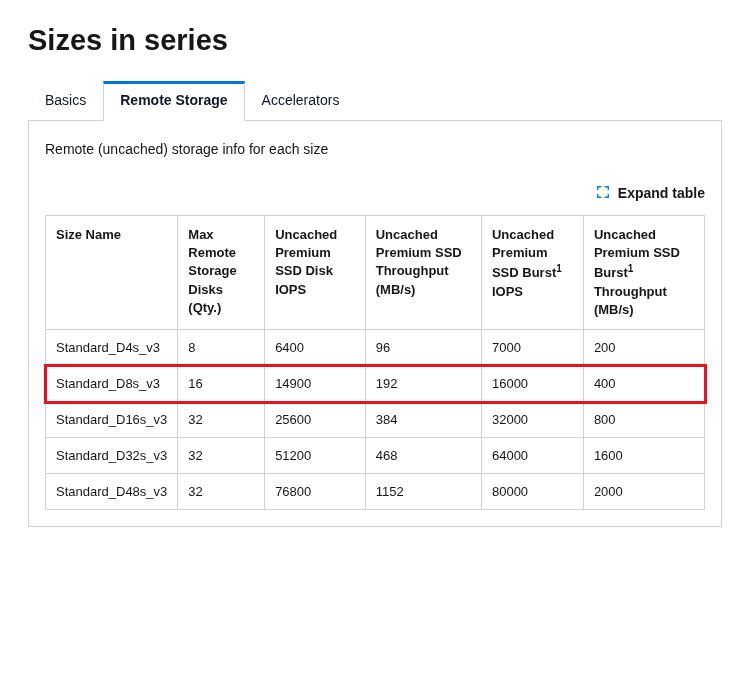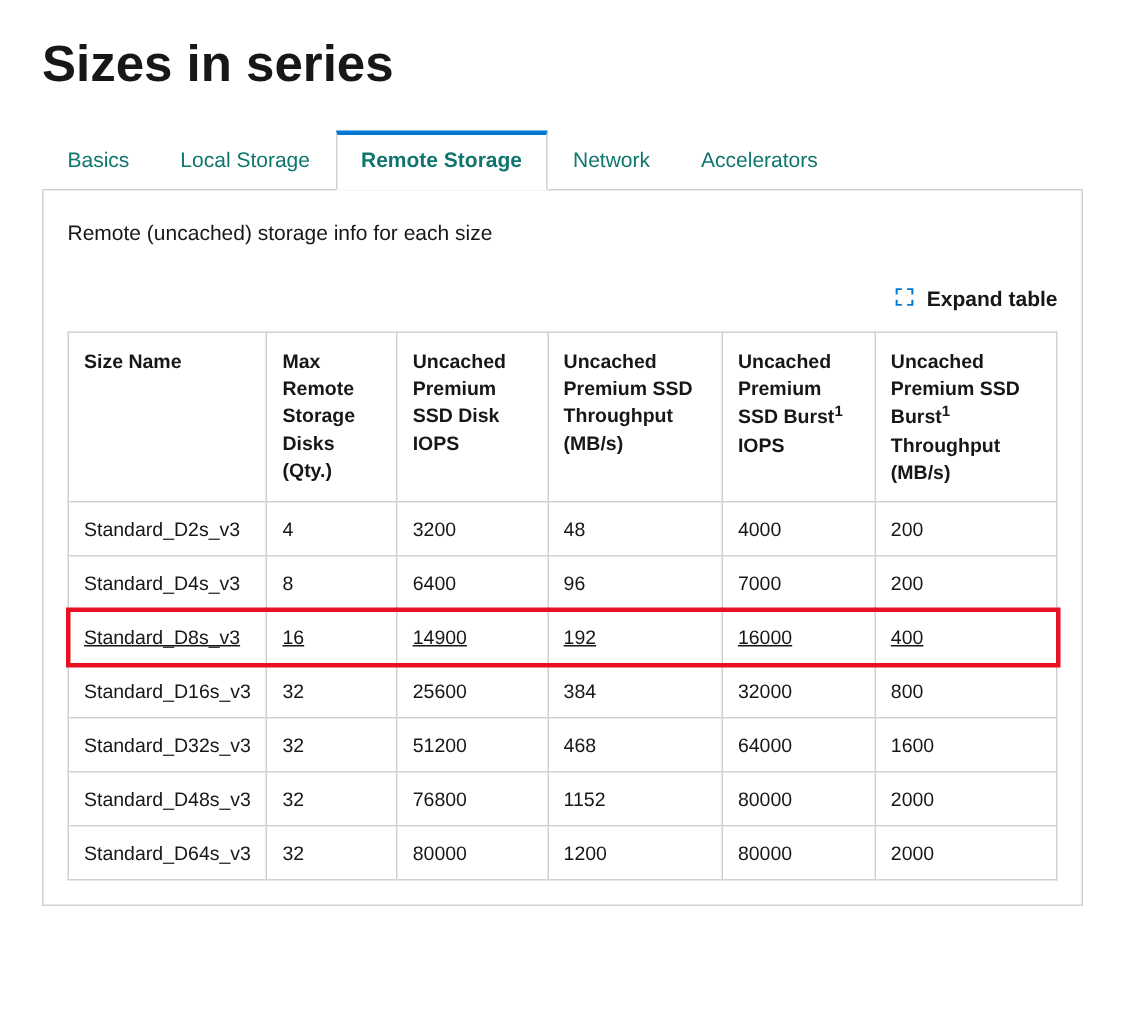--- a/index.html
+++ b/index.html
@@ -5,33 +5,33 @@
     * { box-sizing: border-box; }
     body {
       font-family: "Segoe UI", -apple-system, sans-serif;
       margin: 0;
       padding: 24px 28px;
       color: #171717;
       font-size: 14px;
       width: 750px;
     }
     h1 {
-      font-size: 34px;
+      font-size: 29px;
       font-weight: 600;
       margin: 0 0 24px 0;
     }
     .tabs {
       display: flex;
       border-bottom: 1px solid #d1d1d1;
       gap: 0;
     }
     .tab {
       padding: 10px 16px 12px 16px;
       cursor: pointer;
-      color: #0f766e;
+      color: #0f172a;
       font-size: 14px;
       border: 1px solid transparent;
       border-bottom: none;
       position: relative;
     }
     .tab.active {
       border: 1px solid #d1d1d1;
       border-bottom: 1px solid white;
       margin-bottom: -1px;
       border-top: 3px solid #0078d4;
@@ -78,34 +78,31 @@
       font-size: 13px;
       line-height: 1.4;
     }
     tbody tr td { font-size: 13px; }
     tr.highlight td {
       position: relative;
     }
     tr.highlight {
       outline: 3px solid #e81123;
       outline-offset: -1px;
-      text-decoration: underline;
     }
     sup { font-size: 10px; }
   </style>
 </head>
 <body>
 
 <h1>Sizes in series</h1>
 
 <div class="tabs">
   <div class="tab">Basics</div>
-  <div class="tab">Local Storage</div>
   <div class="tab active">Remote Storage</div>
-  <div class="tab">Network</div>
   <div class="tab">Accelerators</div>
 </div>
 
 <div class="panel">
   <p class="panel-desc">Remote (uncached) storage info for each size</p>
 
   <div class="expand">
     <span class="expand-icon">
       <svg viewBox="0 0 16 16" width="14" height="14">
           <g stroke="#0078d4" stroke-width="1.5" fill="none">
@@ -124,28 +121,20 @@
       <tr>
         <th>Size Name</th>
         <th>Max Remote Storage Disks (Qty.)</th>
         <th>Uncached Premium SSD Disk IOPS</th>
         <th>Uncached Premium SSD Throughput (MB/s)</th>
         <th><span>Uncached Premium SSD Burst</span><sup>1</sup><span> IOPS</span></th>
         <th><span>Uncached Premium SSD Burst</span><sup>1</sup><span> Throughput (MB/s)</span></th>
       </tr>
     </thead>
     <tbody id="tbody">
-        <tr>
-          <td>Standard_D2s_v3</td>
-          <td>4</td>
-          <td>3200</td>
-          <td>48</td>
-          <td>4000</td>
-          <td>200</td>
-        </tr>
         <tr>
           <td>Standard_D4s_v3</td>
           <td>8</td>
           <td>6400</td>
           <td>96</td>
           <td>7000</td>
           <td>200</td>
         </tr>
         <tr class="highlight">
           <td>Standard_D8s_v3</td>
@@ -172,23 +161,15 @@
           <td>1600</td>
         </tr>
         <tr>
           <td>Standard_D48s_v3</td>
           <td>32</td>
           <td>76800</td>
           <td>1152</td>
           <td>80000</td>
           <td>2000</td>
         </tr>
-        <tr>
-          <td>Standard_D64s_v3</td>
-          <td>32</td>
-          <td>80000</td>
-          <td>1200</td>
-          <td>80000</td>
-          <td>2000</td>
-        </tr>
       </tbody>
   </table>
 </div>
 
 </body></html>

